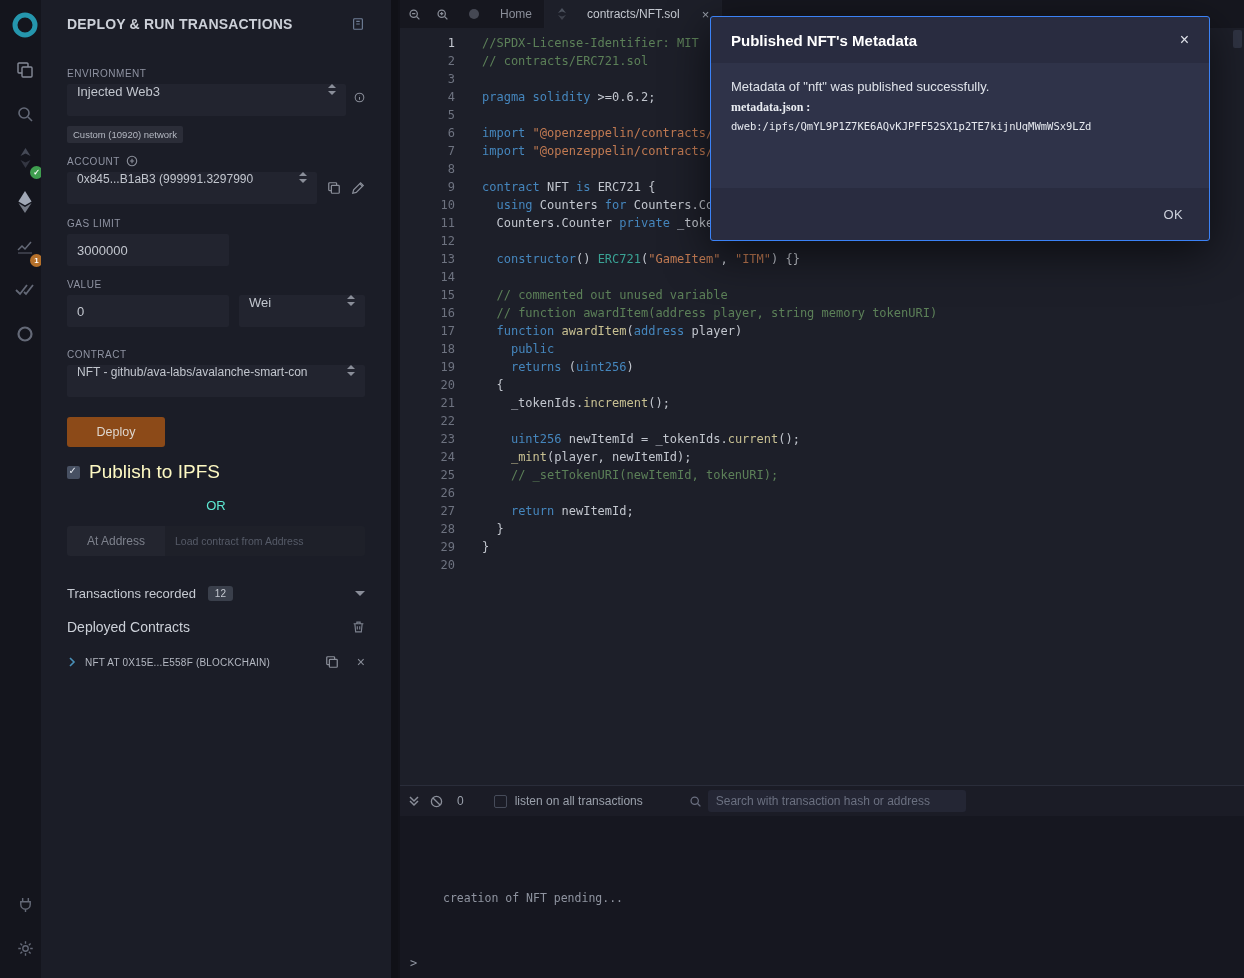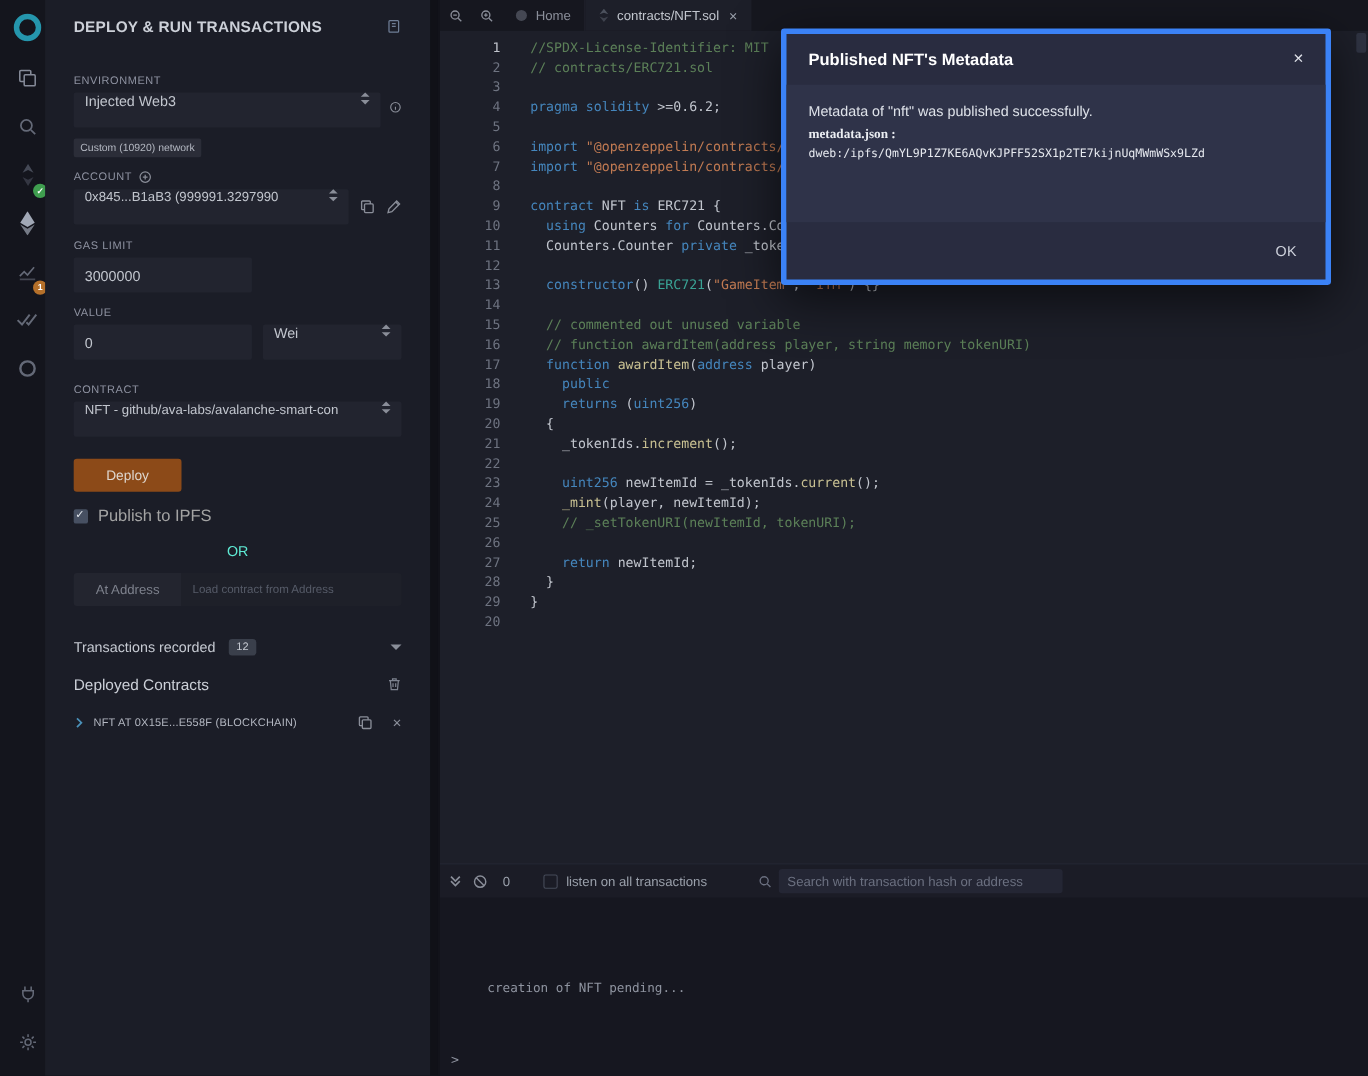--- a/index.html
+++ b/index.html
@@ -43,21 +43,21 @@
   .row .selectbox,.row .textinput{margin-top:0}
   .acct-select{width:250px;font-size:12px}
   .icon-btn{color:#8a8e99;display:flex;align-items:center}
   .textinput{height:32px;width:162px;background:#22242f;border:none;outline:none;color:#c2c6ce;font-size:13px;padding:0 10px;border-radius:2px;margin-top:5px}
   .wei-select{flex:1}
   .contract-select{width:100%;font-size:12px}
   .deploy-btn{margin-top:20px;width:98px;height:30px;background:#8c4a18;border-radius:3px;color:#ded7cf;font-size:12.5px}
   .ipfs-row{display:flex;align-items:center;gap:9px;margin-top:14px;cursor:pointer}
   .checkbox{width:13px;height:13px;background:#475062;border-radius:2px;position:relative;flex:none}
   .checkbox.checked::after{content:"✓";position:absolute;left:1.5px;top:-1px;font-size:10px;color:#e6eaf0}
-  .ipfs-label{font-size:15px;color:#a3a3a3}
+  .ipfs-label{font-size:19px;color:#fef9c3}
   .or{text-align:center;margin-top:15px;font-size:13px;color:#5eead4}
   .ataddr-row{display:flex;margin-top:13px;height:30px}
   .ataddr-btn{width:98px;background:#23252f;color:#7d818c;font-size:12px;border-radius:3px 0 0 3px}
   .ataddr-input{flex:1;background:#1e2029;border:none;outline:none;color:#c2c6ce;font-size:10.5px;padding:0 10px;border-radius:0 3px 3px 0}
   .ataddr-input::placeholder{color:#565b68}
   .txrec-row{display:flex;align-items:center;margin-top:30px;cursor:pointer}
   .txrec-label{font-size:13px;color:#c6cad2}
   .txrec-badge{margin-left:12px;background:#3a3f4b;color:#c6cad2;font-size:10px;padding:2px 7px;border-radius:3px}
   .txrec-caret{margin-left:auto;width:0;height:0;border-left:5px solid transparent;border-right:5px solid transparent;border-top:5px solid #8a8e99}
   .deployed-row{display:flex;align-items:center;margin-top:18px}
@@ -67,21 +67,21 @@
   .item-chevron{color:#4a90b8;display:flex}
   .item-label{font-size:10px;color:#b4b8c2;letter-spacing:.2px}
   .contract-item .copy{margin-left:auto}
   .item-close{color:#8a8e99;font-size:14px;margin-left:10px;line-height:1}
 
   
   .main{position:absolute;left:400px;top:0;width:844px;height:100%;background:#1d1f29}
   .divider{position:absolute;left:398px;top:0;width:2px;height:100%;background:#12131a;cursor:col-resize}
   .tabbar{height:28px;background:#16171f;display:flex;align-items:stretch}
   .zoom-btn{width:28px;display:flex;align-items:center;justify-content:center;color:#8a8e99}
-  .tab{display:flex;align-items:center;gap:7px;padding:0 12px;font-size:12px;color:#8a8e99;border-right:1px solid #1e202a;cursor:pointer}
+  .tab{display:flex;align-items:center;gap:20px;padding:0 12px;font-size:12px;color:#8a8e99;border-right:1px solid #1e202a;cursor:pointer}
   .tab.active{background:#1d1f29;color:#c2c6ce}
   .tab-icon{display:flex;color:#555a66}
   .tab-close{color:#9aa0ab;font-size:13px;line-height:1;margin-left:2px}
   .editor{position:absolute;top:28px;left:0;right:0;bottom:193px;padding-top:6px;font-family:"DejaVu Sans Mono",monospace;font-size:12px;display:flex;overflow:hidden}
   .gutter{width:55px;flex:none;text-align:right}
   .ln{height:18px;line-height:18px;color:#6e7380}
   .ln.cur{color:#c2c6ce}
   .code{margin-left:27px;white-space:pre}
   .cl{height:18px;line-height:18px}
   .cm{color:#5c8058}.kw{color:#4586bd}.st{color:#c17a52}.ty{color:#3aa395}.fn{color:#c8c092}.pl{color:#c2c6ce}
@@ -96,21 +96,21 @@
   .tcount{font-size:12px;color:#9aa0ab;margin-left:14px}
   .tcheckbox{width:13px;height:13px;border:1px solid #464b59;border-radius:2px;margin-left:30px;background:transparent;flex:none;cursor:pointer}
   .tlabel{font-size:12px;color:#9aa0ab;margin-left:8px}
   .tsearch-icon{margin-left:46px;color:#6b7080;display:flex}
   .tsearch{margin-left:6px;width:258px;height:22px;background:#242634;border:none;outline:none;border-radius:3px;color:#c2c6ce;font-size:12px;padding:0 8px}
   .tsearch::placeholder{color:#6b7080}
   .tlog{margin:75px 0 0 43px;font-family:"DejaVu Sans Mono",monospace;font-size:11.5px;color:#8f94a0}
   .tprompt{position:absolute;left:10px;bottom:8px;font-family:"DejaVu Sans Mono",monospace;font-size:12px;color:#8f94a0}
 
   
-  .modal{position:absolute;left:710px;top:26px;width:500px;background:#292c40;border:5px solid #3b82f6;border-radius:3px;box-shadow:0 12px 45px rgba(0,0,0,.6);z-index:100;color:#e2e5ec}
+  .modal{position:absolute;left:710px;top:16px;width:500px;background:#292c40;border:1px solid #3b82f6;border-radius:3px;box-shadow:0 12px 45px rgba(0,0,0,.6);z-index:100;color:#e2e5ec}
   .modal-header{height:46px;display:flex;align-items:center;padding:0 20px}
   .modal-title{font-size:15px;font-weight:bold;color:#fff}
   .modal-close{margin-left:auto;font-size:16px;color:#e0e3ea;line-height:1}
   .modal-body{background:#2f3349;height:125px;padding:16px 20px 0;font-size:13px;color:#dfe3ea}
   .modal-file{font-family:Liberation Serif, serif;font-weight:bold;font-size:12px;margin-top:6px;color:#eaedf2}
   .modal-link{font-family:"DejaVu Sans Mono",monospace;font-size:10.5px;margin-top:5px;color:#e6e9ef}
   .modal-footer{height:52px;display:flex;align-items:center;justify-content:flex-end;padding:0 26px}
   .ok-btn{font-size:13px;color:#ced2dc;letter-spacing:.3px}
 </style>
 </head>

